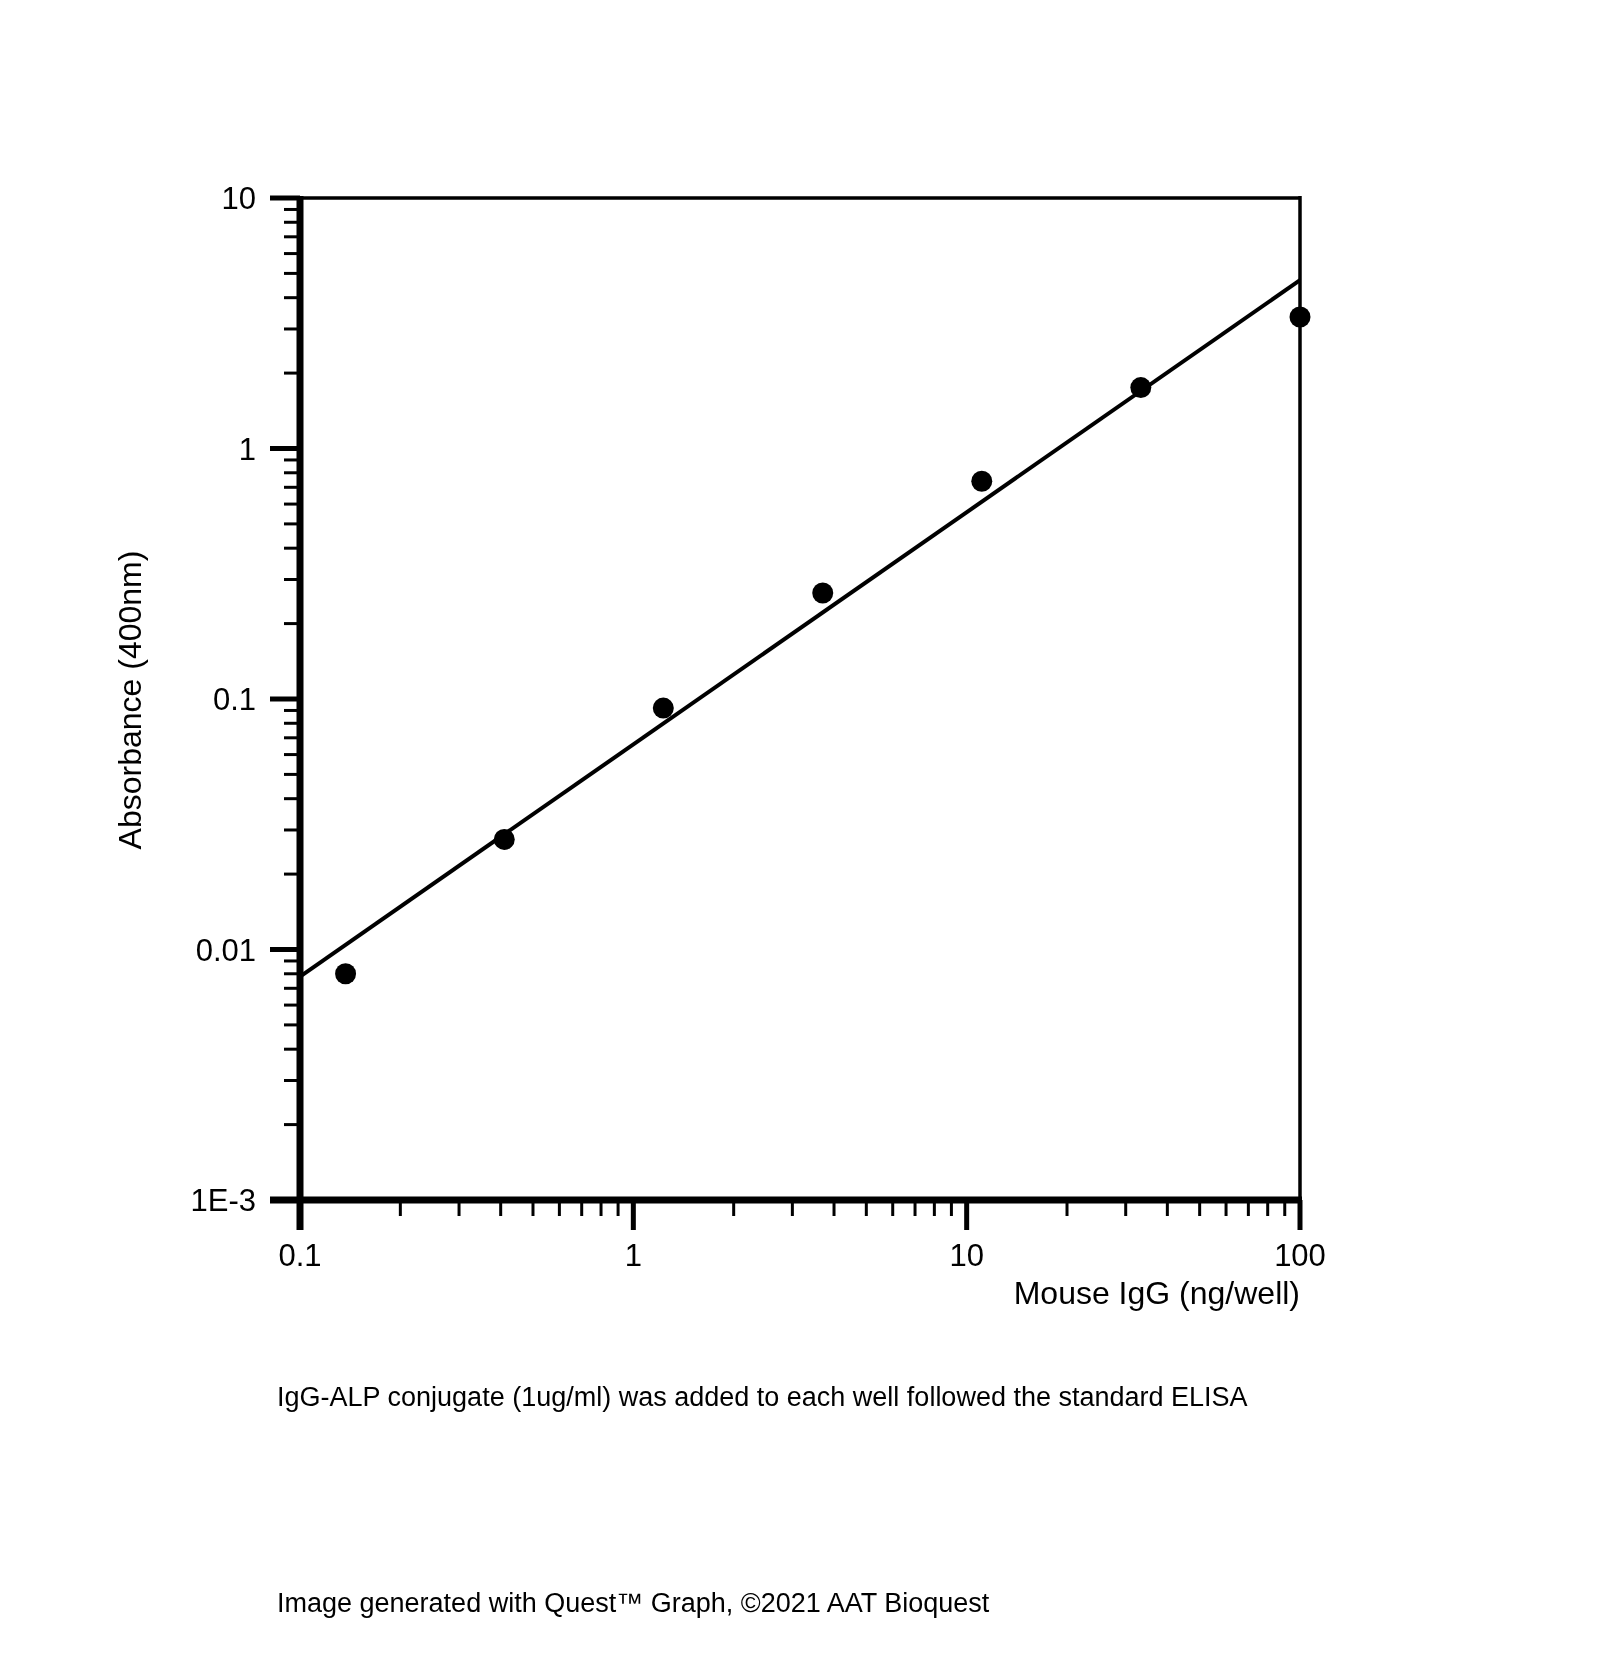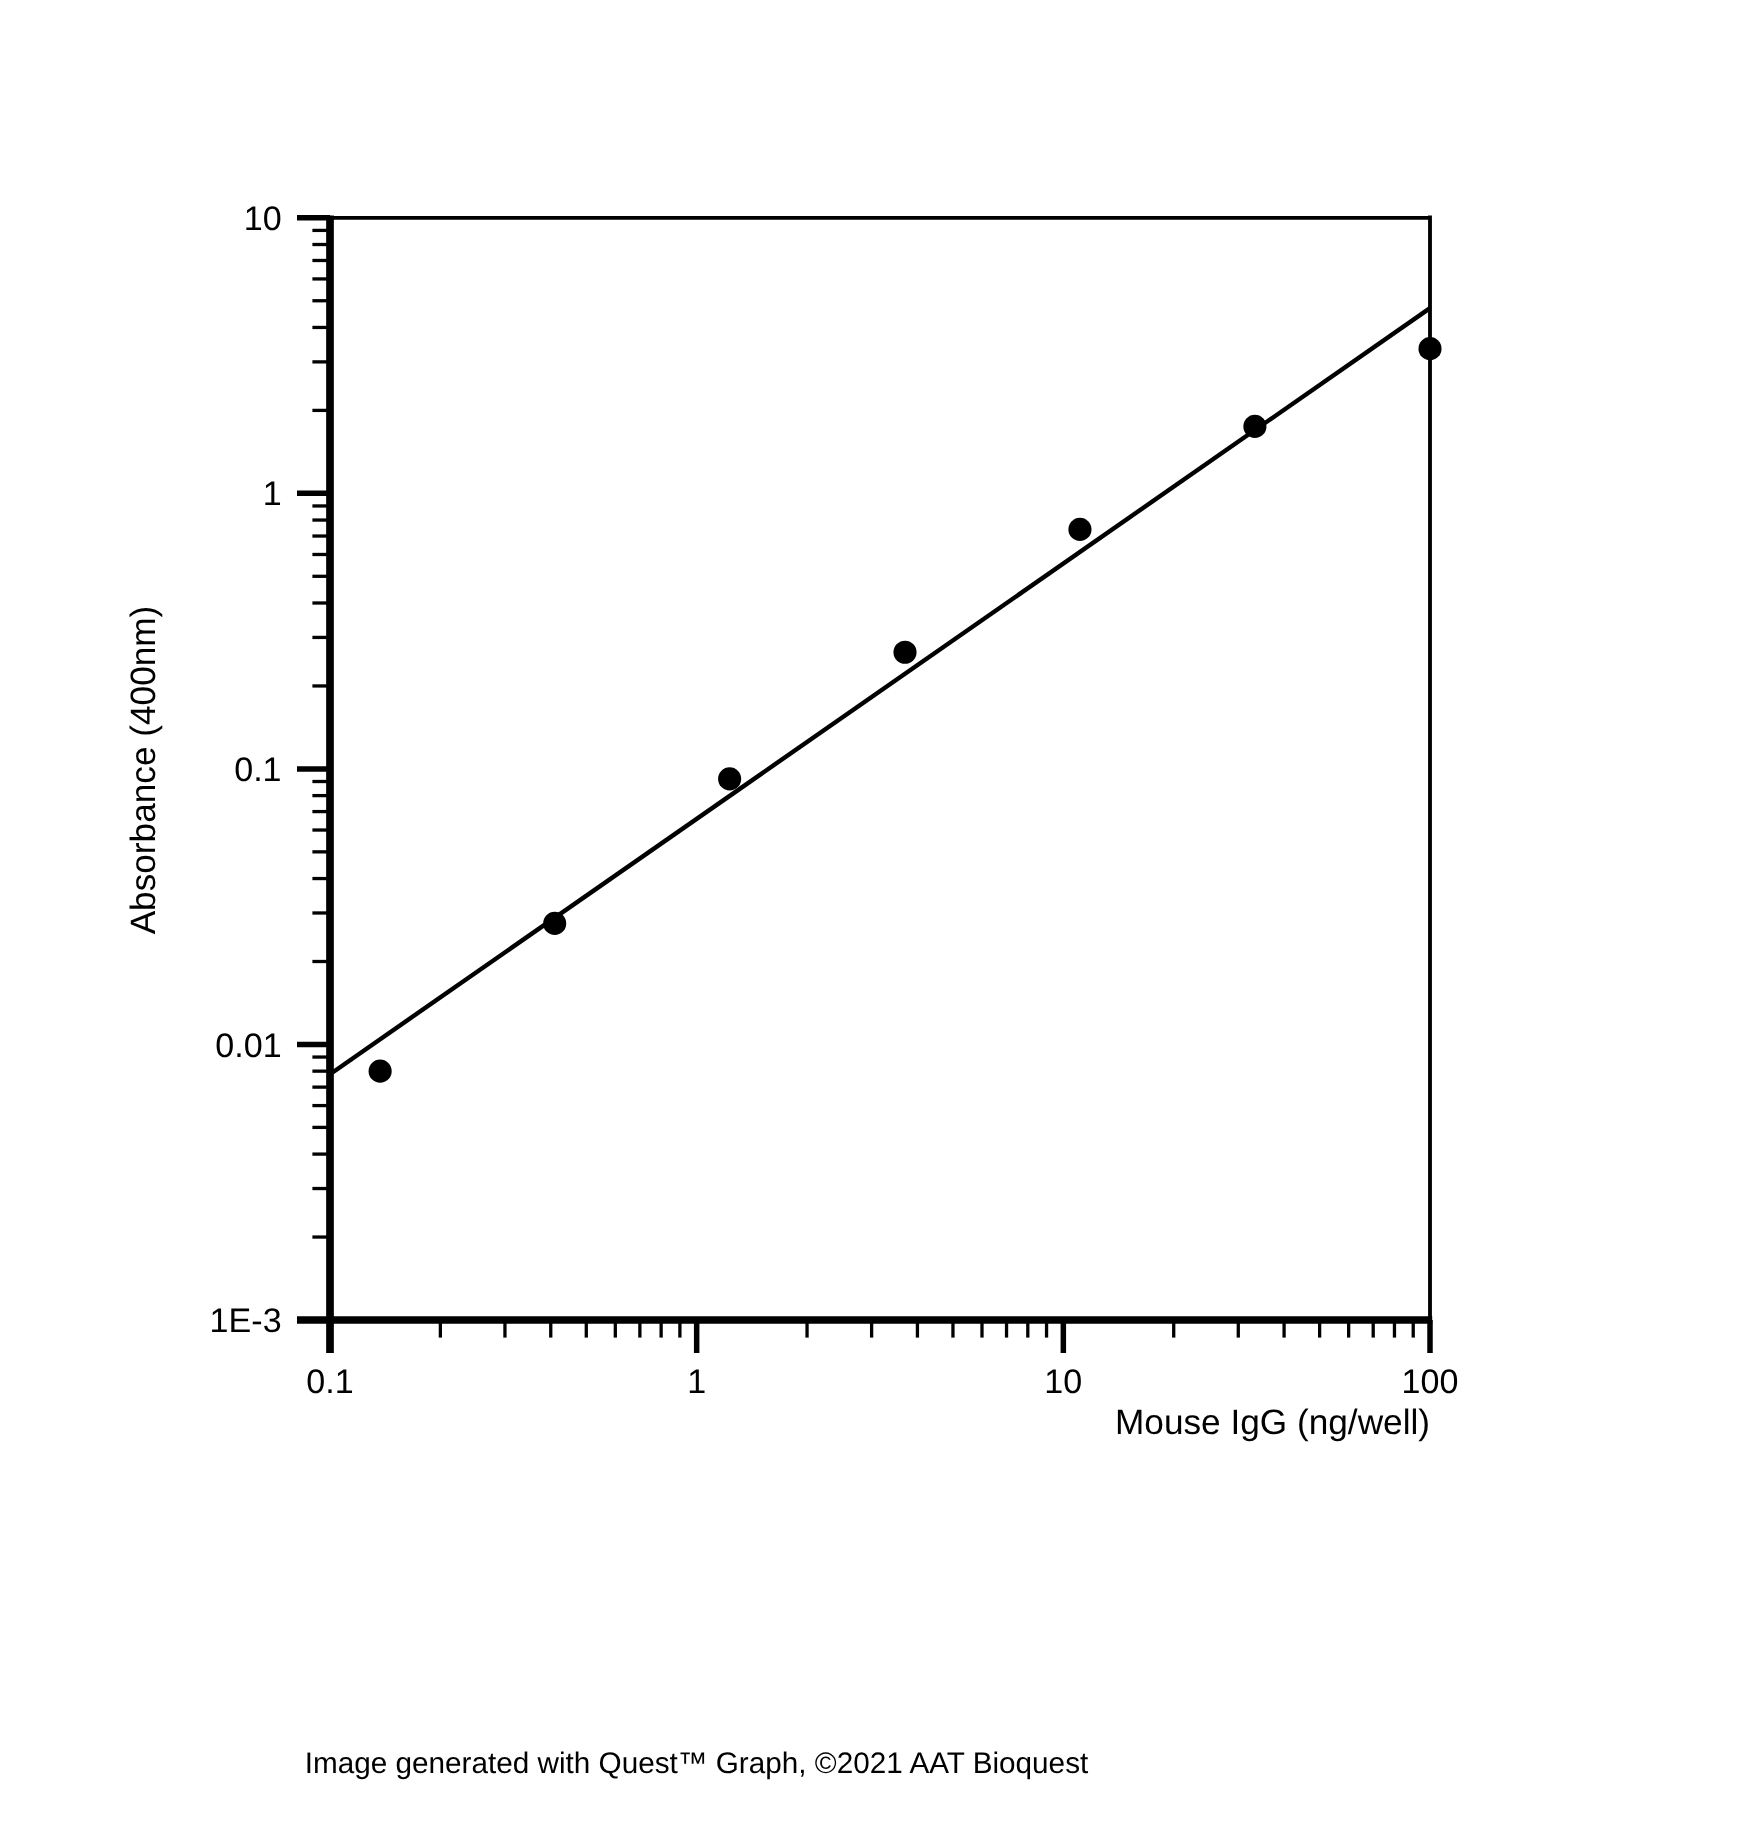--- a/index.html
+++ b/index.html
@@ -148,16 +148,17 @@
       <circle cx="1140.8147445021068" cy="387.61896880408324" r="10.5" fill="#000000"></circle>
       <circle cx="1300" cy="316.97627583727024" r="10.5" fill="#000000"></circle>
       <line x1="300" y1="976.5303020260346" x2="1300" y2="280.13948658710274" stroke="#000000" stroke-width="4"></line>
     </svg>
 
   <div id="x-axis-title" class="axis-title">Mouse IgG (ng/well)</div>
 
   <div id="y-axis-title" class="axis-title">Absorbance (400nm)</div>
 
   <div id="caption">
+    <div class="caption-line">IgG-ALP conjugate (1ug/ml) was added to each well followed the standard ELISA</div>
   </div>
 
   <div id="footer-credit">Image generated with Quest™ Graph, ©2021 AAT Bioquest</div>
 </div>
 
 </body></html>

